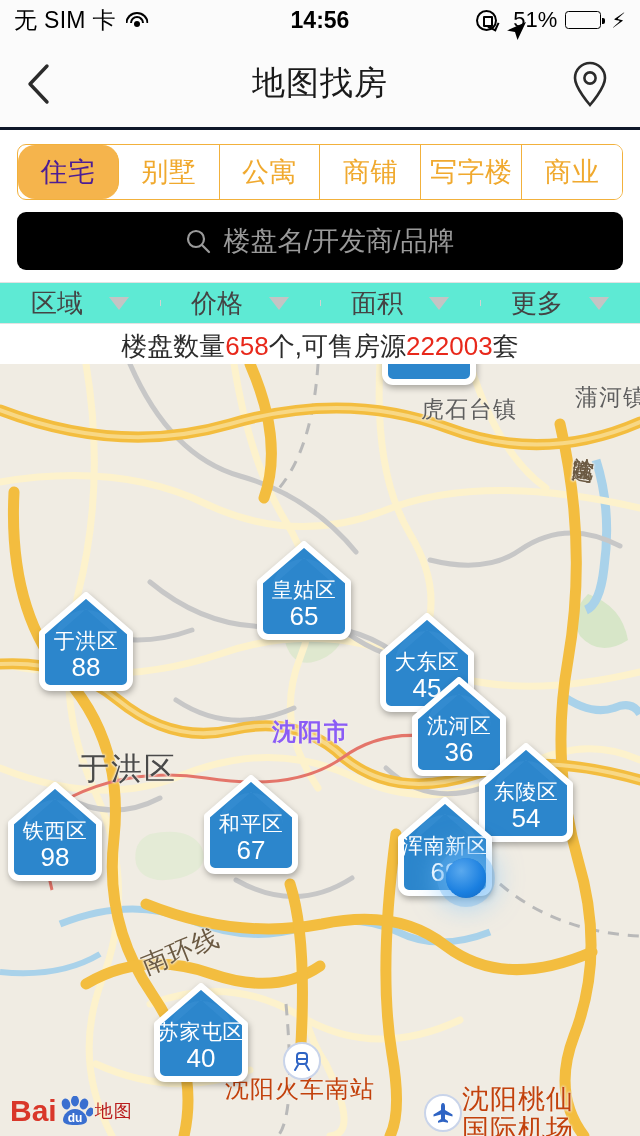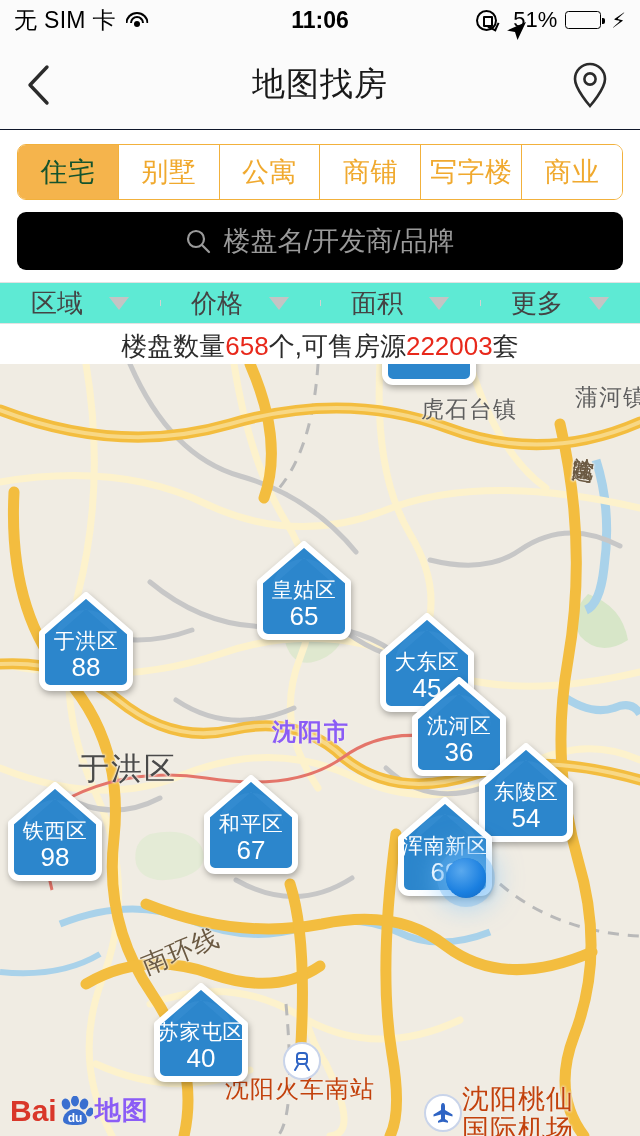--- a/index.html
+++ b/index.html
@@ -34,42 +34,42 @@
   .loc-arrow { width: 0; height: 0; }
   .loc-arrow svg { display: block; }
   .battery { width: 36px; height: 18px; border: 1.8px solid #000; border-radius: 3.5px; padding: 1.8px; position: relative; }
   .battery::after { content: ""; position: absolute; right: -5px; top: 5.5px; width: 3px; height: 6px;
                     background: #000; border-radius: 0 2px 2px 0; }
   .battery .fill { height: 100%; background: #4cd964; border-radius: 1.5px; }
   .bolt { font-size: 21px; line-height: 1; margin-left: 2px; }
 
   
   .navbar {
-    height: 90px; background: #fbfbfb; border-bottom: 1px solid #0f172a;
+    height: 90px; background: #fbfbfb; border-bottom: 3px solid #0f172a;
     display: flex; align-items: center; position: relative; padding: 0 26px;
   }
   .nav-back { width: 46px; height: 52px; display: flex; align-items: center; justify-content: flex-start; cursor: pointer; }
   .nav-title {
     position: absolute; left: 0; right: 0; text-align: center;
     font-size: 33px; color: #1a1a1a; font-weight: 400; letter-spacing: 1px;
   }
   .nav-pin { margin-left: auto; width: 48px; height: 50px; display: flex; align-items: center; justify-content: center; cursor: pointer; }
 
   
   .segwrap { padding: 14px 17px 10px; background: #fff; }
   .segment {
     display: flex; border: 1.6px solid #f2b13c; border-radius: 9px; overflow: hidden; height: 56px;
   }
   .seg-item {
     flex: 1; display: flex; align-items: center; justify-content: center;
     font-size: 27px; color: #f0a92e; background: #fff;
     border-right: 1.6px solid #f2b13c; cursor: pointer; letter-spacing: .5px;
   }
   .seg-item:last-child { border-right: none; }
-  .seg-item.active { background: #f5b44c; color: #14532d; }
+  .seg-item.active { background: #f5b44c; color: #4c1d95; border-radius: 17px; }
 
   
   .searchwrap { padding: 2px 17px 12px; background: #fff; }
   .searchbar {
     height: 58px; background: #000000; border-radius: 9px;
     display: flex; align-items: center; justify-content: center; gap: 12px;
   }
   .search-ph { font-size: 27px; color: #9a9a9a; }
 
   
@@ -132,38 +132,38 @@
 
   .locdot {
     position: absolute; width: 40px; height: 40px; border-radius: 50%;
     background: radial-gradient(circle at 38% 32%, #5aa9ee 0%, #1a7fe0 60%, #1266bf 100%);
     box-shadow: 0 0 0 9px rgba(90,170,238,.30), 0 0 26px 10px rgba(120,195,255,.55);
   }
 
   
   .baidu { position: absolute; left: 10px; bottom: 8px; display: flex; align-items: center; gap: 2px; }
   .baidu .bai { font-size: 30px; font-weight: 700; color: #d9372a; font-family: "Liberation Sans", sans-serif; }
-  .baidu .ditu { font-size: 26px; font-weight: 700; color: #8b5cf6; letter-spacing: 1px; }
+  .baidu .ditu { font-size: 18px; font-weight: 400; color: #b91c1c; letter-spacing: 1px; }
   .paw { width: 34px; height: 30px; position: relative; }
 </style>
 </head>
 <body>
 
 <div id="app">
 
   <div class="statusbar">
     <div class="sb-left">
       <span class="sb-carrier">无 SIM 卡</span>
       <span class="wifi">
           <i></i>
           <i></i>
           <i></i>
         </span>
     </div>
-    <div class="sb-time">11:06</div>
+    <div class="sb-time">14:56</div>
     <div class="sb-right">
       <span class="rot-lock"></span>
       <span class="loc-arrow">
         <svg width="22" height="22" viewBox="0 0 22 22">
             <path d="M21 2 L2 10.5 L10 12 L12.5 20 Z" fill="#000"></path>
           </svg>
       </span>
       <span>51%</span>
       <span class="battery"><span class="fill" style="width:55%"></span></span>
       <span class="bolt">⚡</span>

